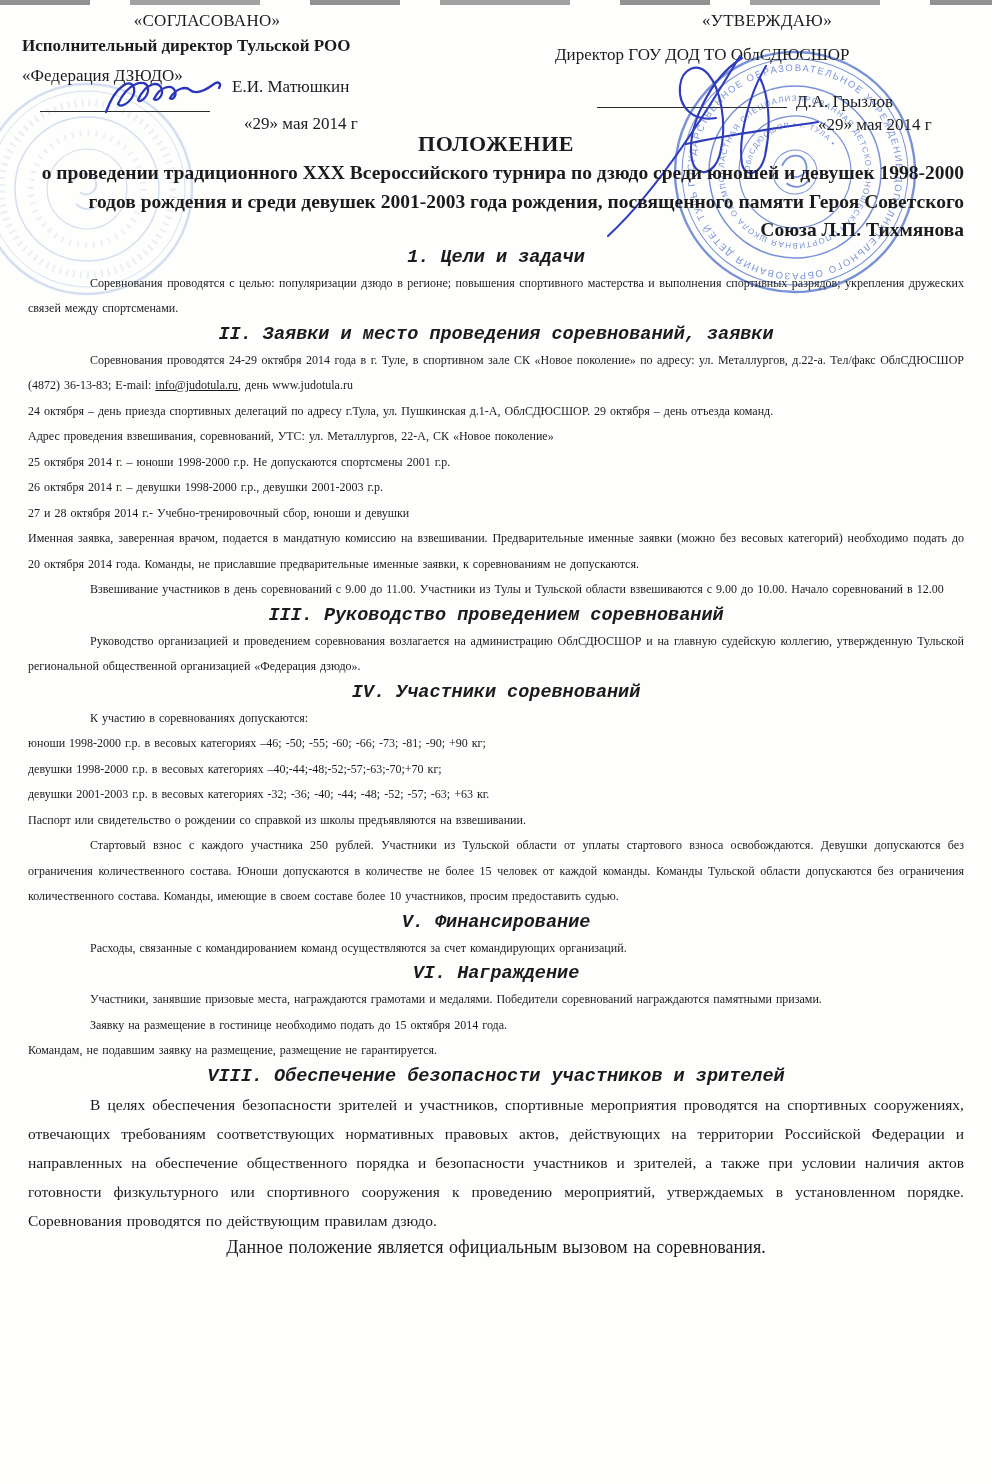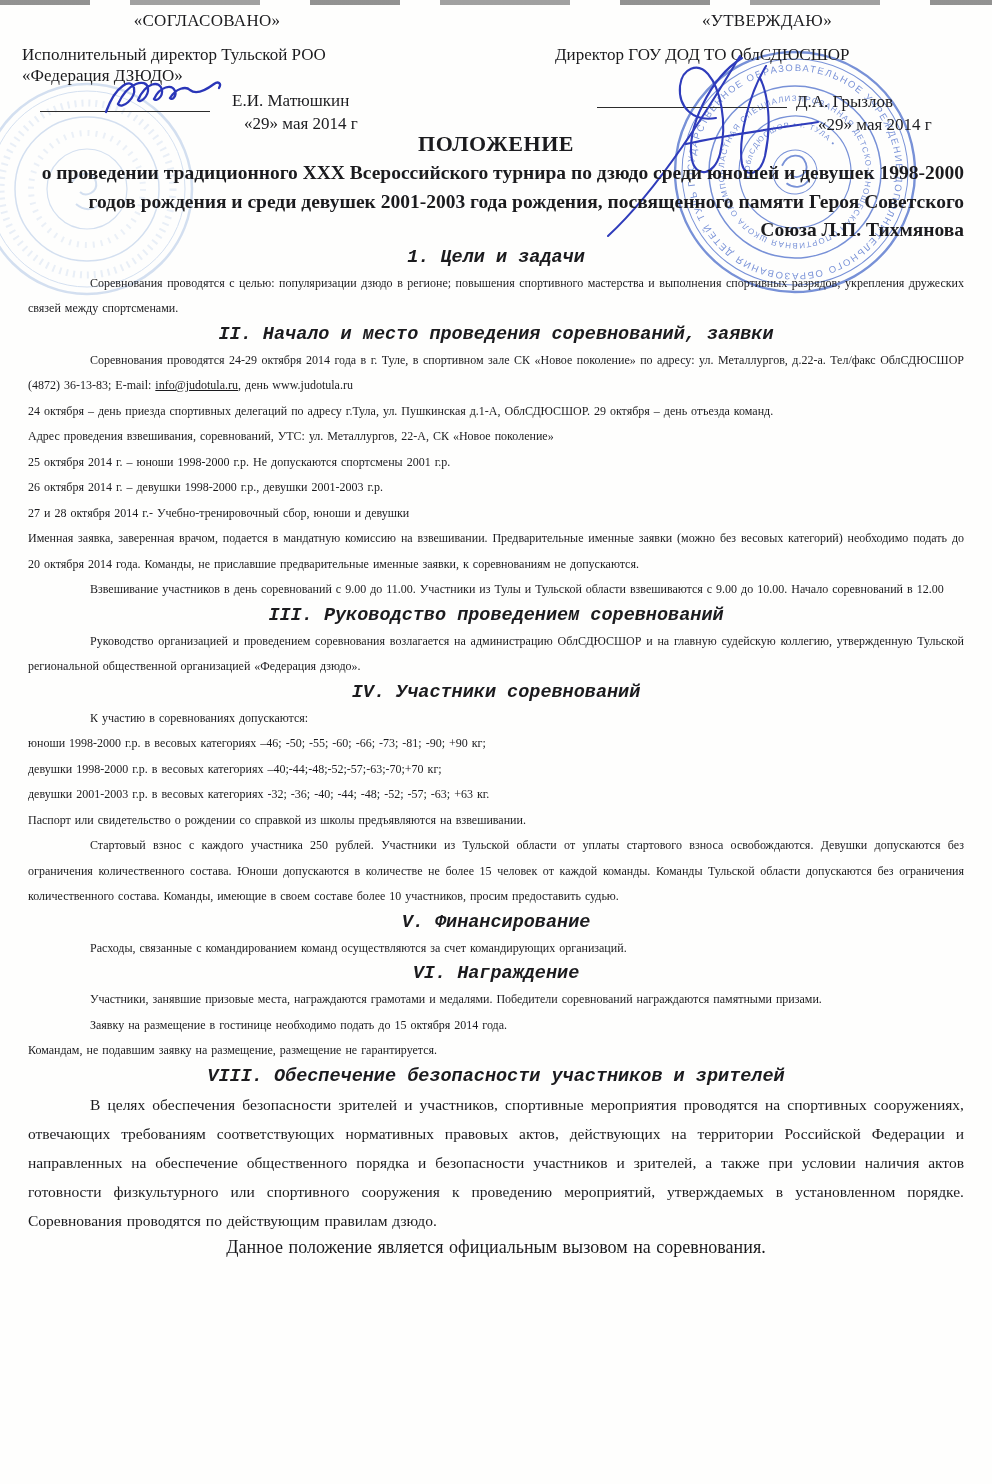--- a/index.html
+++ b/index.html
@@ -63,27 +63,27 @@
       <path d="M128,142 c8,-12 22,-10 24,1 c2,11 -11,16 -17,9 M130,160 c7,7 17,7 23,-1" stroke-width="1.8"></path>
     </g>
     <g fill="#3a5fc6" font-family="'Liberation Sans',sans-serif">
       <text font-size="9.5" letter-spacing="1.6"><textPath href="#st-r1">ГОСУДАРСТВЕННОЕ ОБРАЗОВАТЕЛЬНОЕ УЧРЕЖДЕНИЕ ДОПОЛНИТЕЛЬНОГО ОБРАЗОВАНИЯ ДЕТЕЙ ТУЛЬСКОЙ ОБЛАСТИ</textPath></text>
       <text font-size="8" letter-spacing="1.2"><textPath href="#st-r2">ОБЛАСТНАЯ СПЕЦИАЛИЗИРОВАННАЯ ДЕТСКО-ЮНОШЕСКАЯ СПОРТИВНАЯ ШКОЛА ОЛИМПИЙСКОГО РЕЗЕРВА</textPath></text>
       <text font-size="7.5" letter-spacing="1"><textPath href="#st-r3">• ОблСДЮСШОР • г. ТУЛА •</textPath></text>
     </g>
   </svg>
 
   <div class="hdr approve-label" style="left:122px; top:9px; width:170px; text-align:center;">«СОГЛАСОВАНО»</div>
-  <div class="hdr" style="left:22px; top:43px;">Исполнительный директор Тульской РОО</div>
+  <div class="hdr" style="left:22px; top:34px;font-weight:bold;">Исполнительный директор Тульской РОО</div>
   <div class="hdr" style="left:22px; top:64px;">«Федерация ДЗЮДО»</div>
   <div class="sig-line" style="left:40px; top:84px; width:170px; height:27px;"></div>
   <svg class="sig-svg" style="left:102px; top:74px;" width="125" height="48" viewBox="0 0 125 48">
     <path d="M4,38 C14,10 30,4 32,14 C34,24 20,36 16,30 C26,8 44,4 46,14 C47,22 38,30 36,26 C44,8 58,6 60,16 C61,23 54,28 52,25 C58,12 70,10 73,17 C75,22 70,27 68,24 C74,14 84,12 88,16 C94,21 104,16 112,10 C116,7 120,9 117,14" fill="none" stroke="#2a36b8" stroke-width="2.3" stroke-linecap="round"></path>
   </svg>
-  <div class="hdr" style="left:232px; top:89px;">Е.И. Матюшкин</div>
+  <div class="hdr" style="left:232px; top:75px;">Е.И. Матюшкин</div>
   <div class="hdr" style="left:244px; top:112px;">«29» мая 2014 г</div>
 
   <div class="hdr approve-label" style="left:692px; top:9px; width:150px; text-align:center;">«УТВЕРЖДАЮ»</div>
   <div class="hdr" style="left:555px; top:43px;">Директор ГОУ ДОД ТО ОблСДЮСШОР</div>
   <div class="sig-line" style="left:597px; top:80px; width:190px; height:27px;"></div>
   <svg class="sig-svg" style="left:590px; top:48px;" width="270" height="200" viewBox="0 0 270 200">
     <g fill="none" stroke="#2f3cbb" stroke-width="2.1" stroke-linecap="round">
       <path d="M150,8 C120,58 70,140 18,188"></path>
       <path d="M152,10 C120,30 96,80 102,112 C106,130 124,128 130,106 C138,74 130,40 118,26 C108,14 92,20 90,38 C88,60 104,74 126,70"></path>
       <path d="M176,18 C158,48 148,92 152,116 C155,130 170,128 175,108 C182,76 178,46 170,30"></path>
@@ -92,21 +92,21 @@
   </svg>
   <div class="hdr" style="left:796px; top:90px;">Д.А. Грызлов</div>
   <div class="hdr" style="left:818px; top:113px;">«29» мая 2014 г</div>
 
   <div class="doc">
     <div class="doc-heading">ПОЛОЖЕНИЕ</div>
     <div class="doc-subtitle">о проведении традиционного XXX Всероссийского турнира по дзюдо среди юношей и девушек 1998-2000 годов рождения и среди девушек 2001-2003 года рождения, посвященного памяти Героя Советского Союза Л.П. Тихмянова</div>
     <div>
         <div class="sec-h">1. Цели и задачи</div>
         <div class="para ind a-justify"><span>Соревнования проводятся с целью: популяризации дзюдо в регионе; повышения спортивного мастерства и выполнения спортивных разрядов; укрепления дружеских связей между спортсменами.</span></div>
-        <div class="sec-h">II. Начало и место проведения соревнований, заявки</div>
+        <div class="sec-h">II. Заявки и место проведения соревнований, заявки</div>
         <div class="para ind a-justify"><span>Соревнования проводятся </span><span class="b">24-29 октября</span><span> 2014 года в г. Туле, в спортивном зале СК «Новое поколение» по адресу: ул. Металлургов, д.22-а. </span><span class="b">Тел/факс ОблСДЮСШОР (4872) 36-13-83; E-mail: </span><span class="b u">info@judotula.ru</span><span class="b">, день www.judotula.ru</span></div>
         <div class="para a-justify"><span>24 октября – </span><span class="b">день приезда спортивных делегаций по адресу г.Тула, ул. Пушкинская д.1-А, ОблСДЮСШОР</span><span>. 29 октября – день отъезда команд.</span></div>
         <div class="para"><span>Адрес проведения взвешивания, соревнований, УТС:  ул. Металлургов, 22-А, СК «Новое поколение»</span></div>
         <div class="para"><span class="b">25 октября</span><span> 2014 г. – юноши 1998-2000 г.р.  </span><span class="b">Не допускаются спортсмены 2001 г.р.</span></div>
         <div class="para"><span class="b">26 октября</span><span> 2014 г. – девушки 1998-2000 г.р., девушки 2001-2003 г.р.</span></div>
         <div class="para"><span>27 и 28 октября 2014 г.- Учебно-тренировочный сбор, юноши и девушки</span></div>
         <div class="para a-justify"><span>Именная заявка, заверенная врачом, подается в мандатную комиссию на взвешивании. </span><span class="b">Предварительные именные заявки</span><span> (можно без весовых категорий) необходимо подать </span><span class="b">до 20 октября 2014 года. Команды, не приславшие предварительные именные заявки, к соревнованиям не допускаются.</span></div>
         <div class="para ind a-justify"><span class="b">Взвешивание участников в день соревнований с 9.00 до 11.00.</span><span> Участники из Тулы и Тульской области взвешиваются с 9.00 до 10.00. Начало соревнований в 12.00</span></div>
         <div class="sec-h">III. Руководство проведением соревнований</div>
         <div class="para ind a-justify"><span>Руководство организацией и проведением соревнования возлагается на администрацию ОблСДЮСШОР и на главную судейскую коллегию, утвержденную Тульской региональной общественной организацией «Федерация дзюдо».</span></div>

